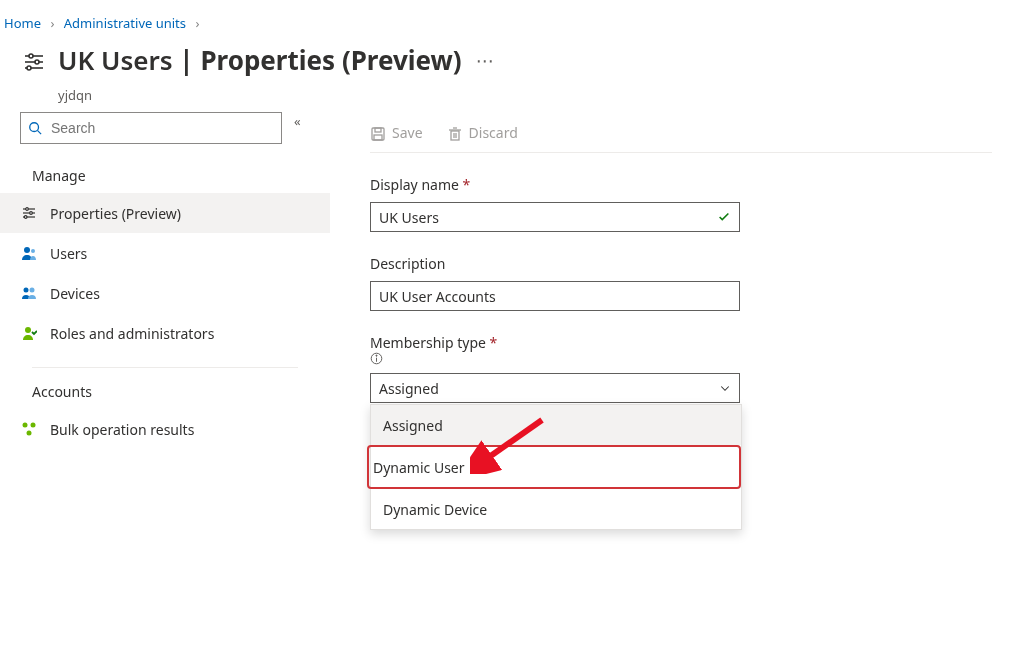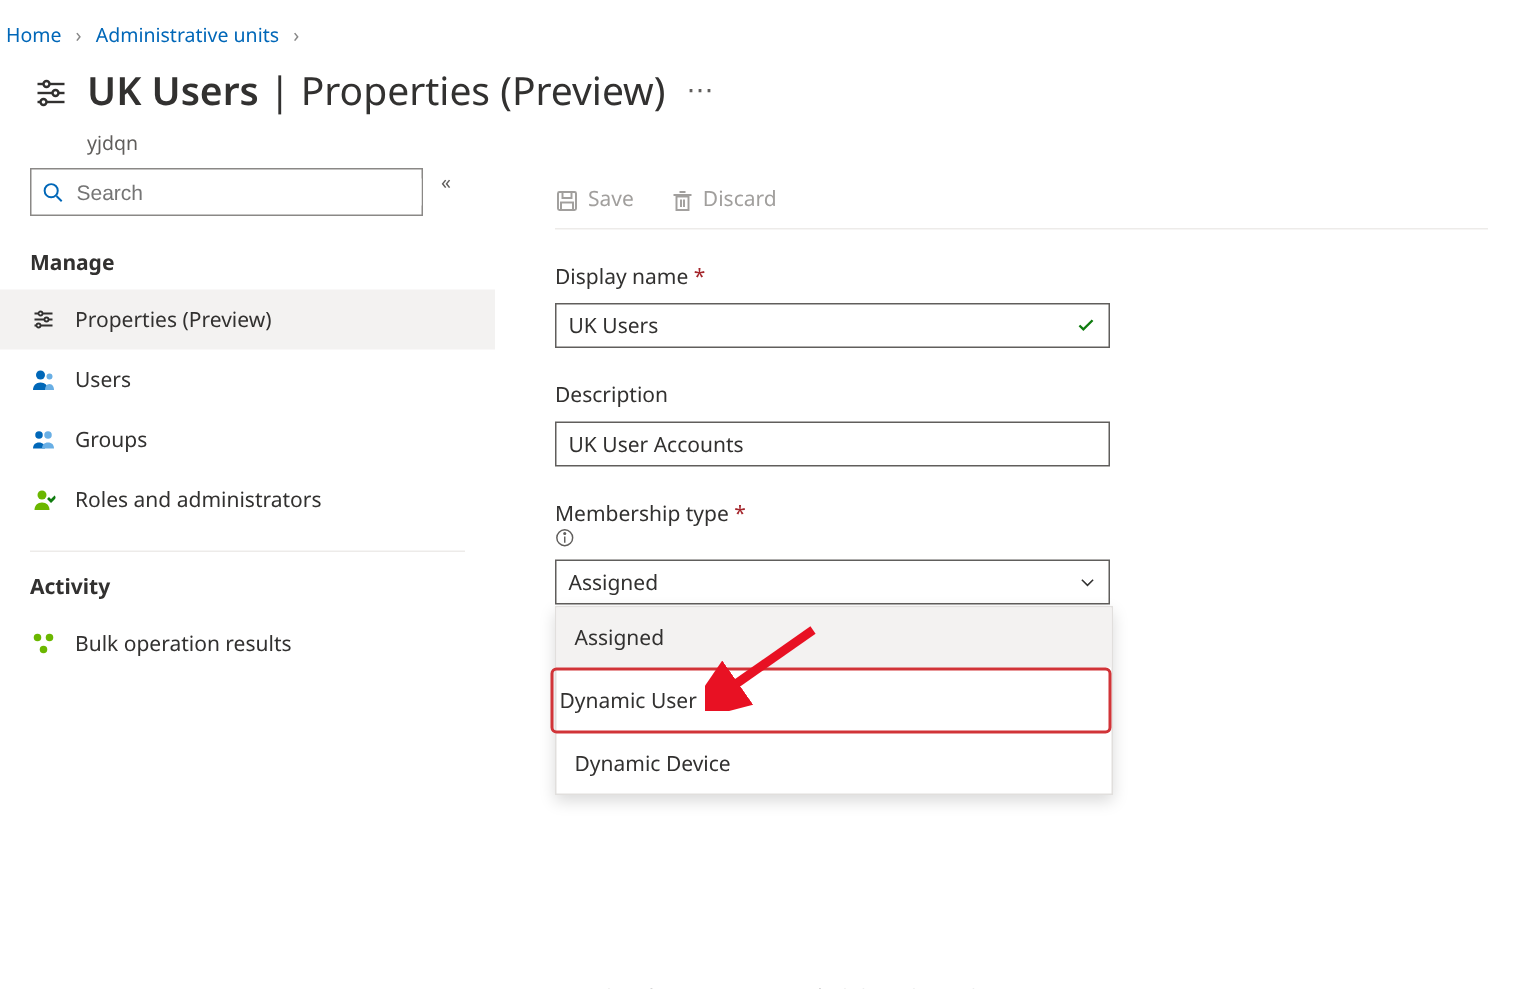--- a/index.html
+++ b/index.html
@@ -2,30 +2,30 @@
 <html><head>
 <meta charset="utf-8">
 <style>
 html,body{margin:0;padding:0;font-family:"Segoe UI",system-ui,-apple-system,sans-serif;background:#fff;color:#323130;font-size:14px;width:1012px;height:659px;overflow:hidden}
 a{color:#0067b8;text-decoration:none}
 .breadcrumb{padding:14px 4px 6px;font-size:13px}
 .breadcrumb .sep{color:#888;margin:0 6px}
 .titlebar{display:flex;align-items:flex-start;padding:4px 20px 8px}
 .title-icon{width:28px;height:28px;margin-right:10px;margin-top:6px;display:flex;align-items:center;justify-content:center}
 .titlebar h1{font-size:26px;font-weight:600;margin:0}
-.titlebar h1 .light{font-weight:400}
+.titlebar h1 .light{font-weight:700}
 .tenant{font-size:13px;color:#605e5c;margin-top:8px}
 .more{display:inline-block;margin-left:14px;color:#605e5c;letter-spacing:1px;font-size:18px;margin-top:6px}
 .layout{display:flex;align-items:flex-start}
 .side{width:310px;padding-left:20px;box-sizing:border-box}
 .searchbox{display:flex;align-items:center;border:1px solid #8a8886;height:30px;width:260px;margin-bottom:4px}
 .searchbox .mg{width:28px;display:flex;align-items:center;justify-content:center;color:#0067b8}
 .searchbox input{border:none;outline:none;flex:1;font-size:14px;padding-right:8px}
 .collapse{display:inline-block;margin-left:12px;color:#605e5c;font-size:13px}
-.section-h{font-weight:700;margin:18px 0 8px}
+.section-h{font-weight:400;margin:18px 12px 8px}
 .section-h.activity{border-top:1px solid #edebe9;padding-top:14px;margin-top:14px}
 .navlist{margin:0 -20px}
 .navitem{display:flex;align-items:center;height:40px;padding:0 20px;cursor:pointer}
 .navitem.selected{background:#f3f2f1}
 .navitem .lbl{margin-left:12px}
 .nic{width:18px;height:18px;display:inline-flex;align-items:center;justify-content:center}
 .main{flex:1;padding:0 20px 0 60px;position:relative}
 .toolbar{display:flex;align-items:center;height:40px;border-bottom:1px solid #edebe9;gap:24px;color:#a19f9d}
 .toolbar .tbtn{display:flex;align-items:flex-end;gap:6px;cursor:default}
 .field{margin-top:22px}
@@ -119,35 +119,35 @@
       </div>
       <div class="navitem">
         <span class="nic">
           <svg width="16" height="16" viewBox="0 0 16 16">
               <circle cx="5" cy="5" r="2.5" fill="#0067b8"></circle>
               <circle cx="11" cy="5" r="2.5" fill="#69afe5"></circle>
               <path d="M1 14c0-2.5 1.5-4 4-4s4 1.5 4 4" fill="#0067b8"></path>
               <path d="M7 14c0-2.5 1.5-4 4-4s4 1.5 4 4" fill="#69afe5"></path>
             </svg>
         </span>
-        <span class="lbl">Groups</span>
+        <span class="lbl">Devices</span>
       </div>
       <div class="navitem">
         <span class="nic">
           <svg width="16" height="16" viewBox="0 0 16 16">
               <circle cx="7" cy="5" r="3" fill="#6bb700"></circle>
               <path d="M2 15c0-3 2-5 5-5s5 2 5 5" fill="#6bb700"></path>
               <path d="M11 7l2 2 3-3" stroke="#107c10" stroke-width="1.8" fill="none"></path>
             </svg>
         </span>
         <span class="lbl">Roles and administrators</span>
       </div>
     </div>
 
-    <div class="section-h activity">Activity</div>
+    <div class="section-h activity">Accounts</div>
     <div class="navlist">
       <div class="navitem">
         <span class="nic">
           <svg width="16" height="16" viewBox="0 0 16 16">
               <circle cx="4" cy="4" r="2.5" fill="#6bb700"></circle>
               <circle cx="12" cy="4" r="2.5" fill="#6bb700"></circle>
               <circle cx="8" cy="12" r="2.5" fill="#6bb700"></circle>
             </svg>
         </span>
         <span class="lbl">Bulk operation results</span>

